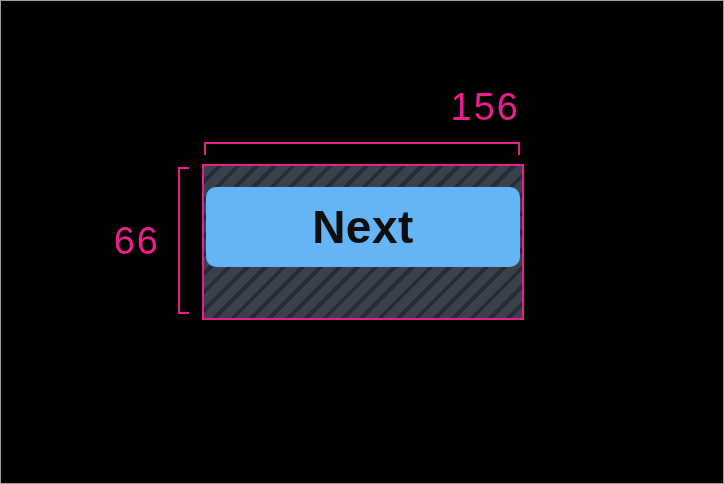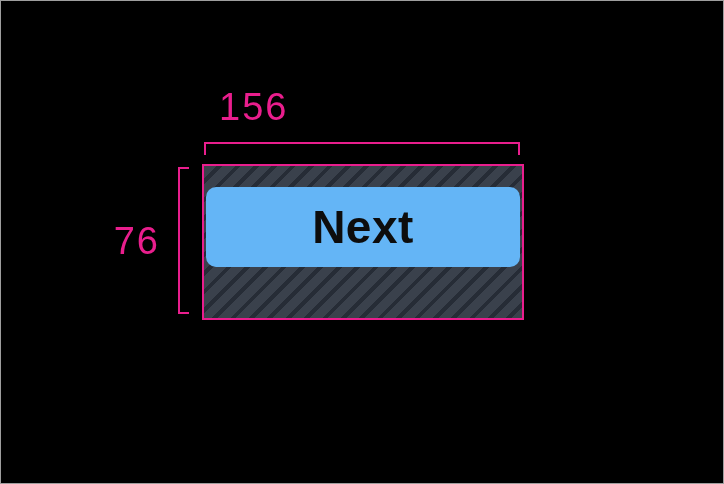--- a/index.html
+++ b/index.html
@@ -22,24 +22,24 @@
   
   .dim-label {
     position: absolute;
     color: var(--accent, #e91e8d);
     font-size: 38px;
     line-height: 40px;
     font-weight: 400;
     letter-spacing: 2px;
   }
   .dim-label.width {
-    left: 218px;
+    left: 203px;
     top: 86px;
     width: 316px;
-    text-align: left;
+    text-align: right;
   }
   .dim-label.height {
     left: 95px;
     top: 220px;
     width: 64px;
     text-align: right;
   }
 
   .bracket-h {
     position: absolute;
@@ -109,21 +109,21 @@
 </style>
 </head>
 <body>
 
 <div class="stage">
 
   <div class="dim-label width">156</div>
 
   <div class="bracket-h"></div>
 
-  <div class="dim-label height">76</div>
+  <div class="dim-label height">66</div>
 
   <div class="bracket-v"></div>
 
   <div class="bounds-box">
     <button class="next-button">
       <span class="label">Next</span>
     </button>
   </div>
 
 </div>

